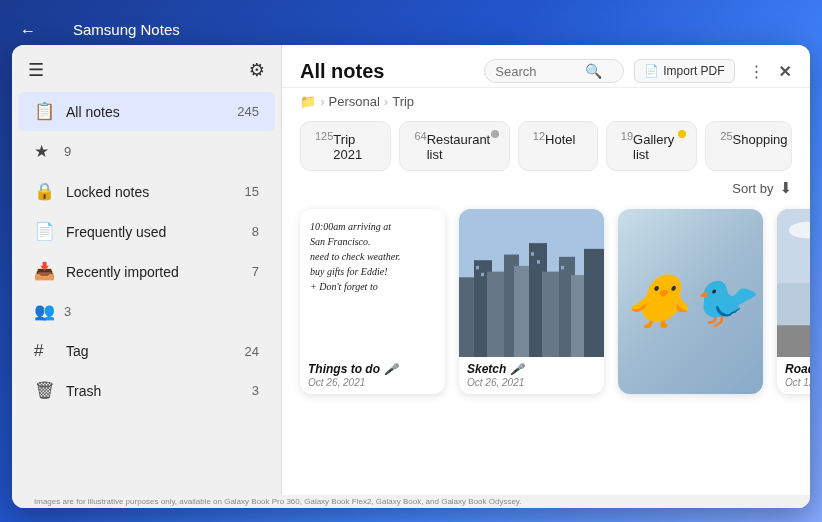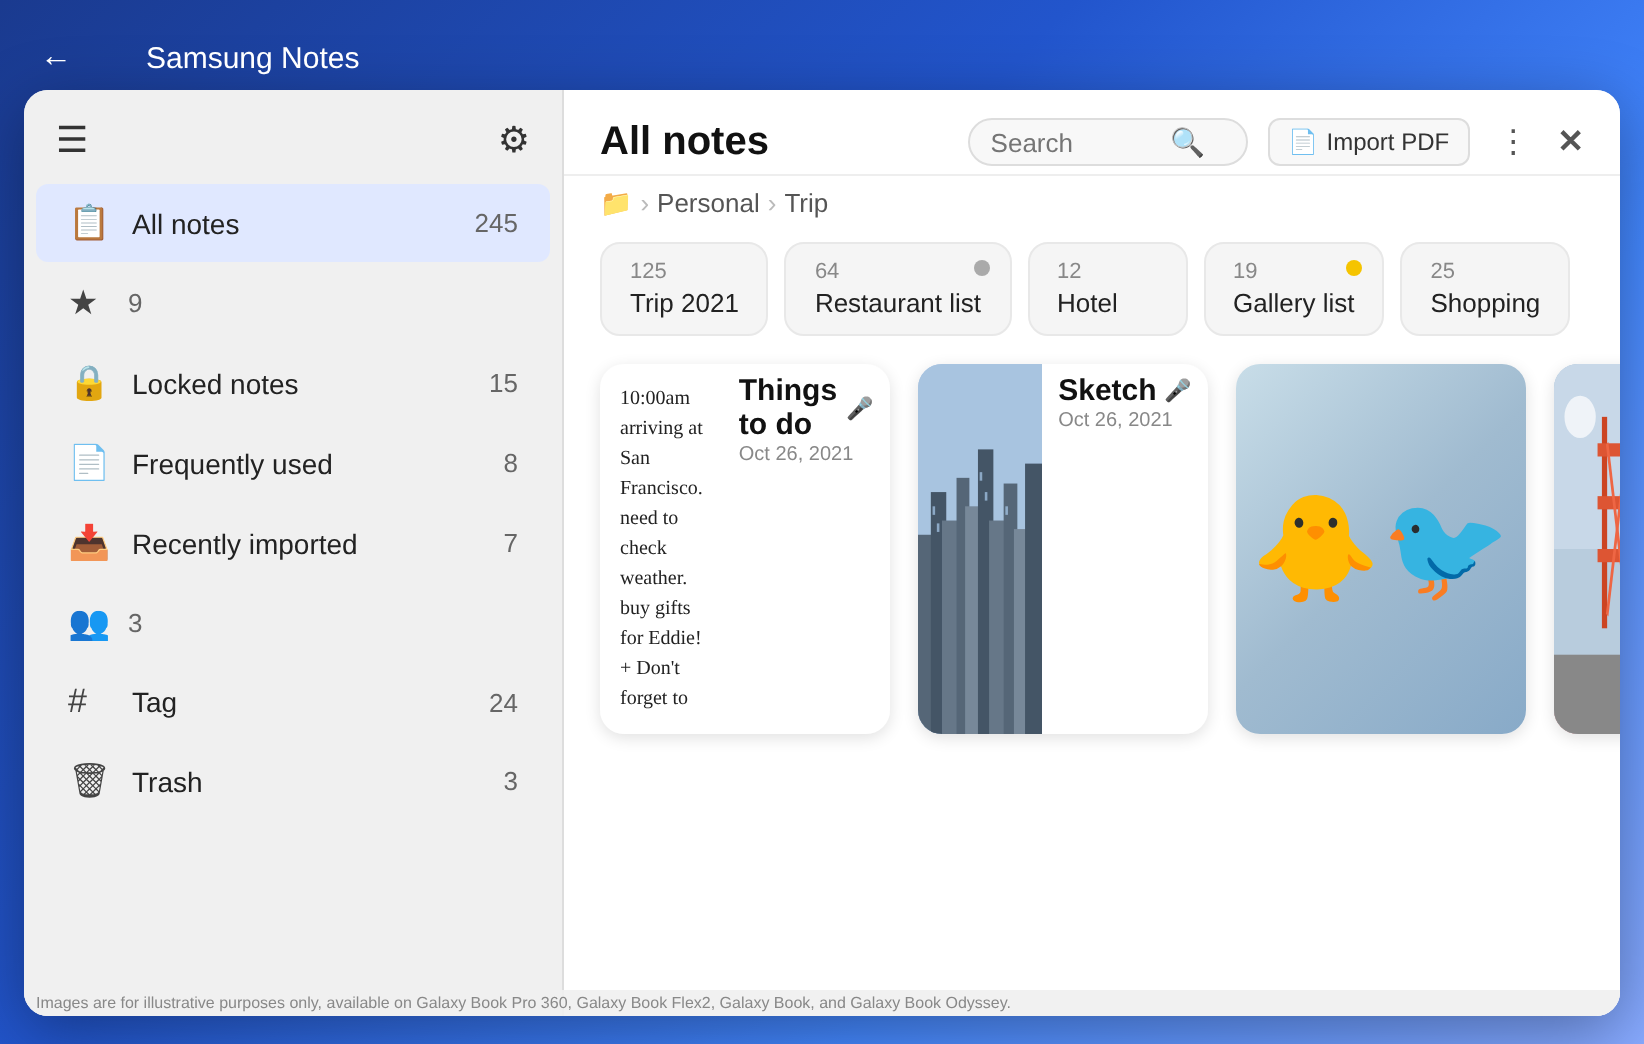--- a/index.html
+++ b/index.html
@@ -189,21 +189,21 @@
 
     
     .folder-tabs {
       display: flex;
       gap: 8px;
       padding: 8px 18px 6px 18px;
       overflow-x: auto;
     }
     .folder-tab {
       display: flex;
-      flex-direction: column;
+      flex-direction: row;
       align-items: flex-start;
       background: #f5f5f5;
       border-radius: 10px;
       padding: 8px 14px 8px 14px;
       min-width: 80px;
       cursor: pointer;
       position: relative;
       border: 1px solid #e8e8e8;
     }
     .folder-tab-count {
@@ -258,28 +258,29 @@
       width: 145px;
       min-width: 145px;
       height: 185px;
       border-radius: 12px;
       overflow: hidden;
       cursor: pointer;
       position: relative;
       box-shadow: 0 2px 8px rgba(0,0,0,0.12);
       background: #f8f8f8;
       display: flex;
-      flex-direction: row;
+      flex-direction: column;
+      font-style: italic;
     }
     .note-card-bottom {
       padding: 5px 8px 6px 8px;
       background: #fff;
     }
     .note-card-title {
-      font-size: 15px;
+      font-size: 12px;
       font-weight: 600;
       color: #111;
     }
     .note-card-date {
       font-size: 10px;
       color: #888;
       margin-top: 1px;
     }
     .note-card-mic {
       font-size: 11px;
@@ -324,21 +325,21 @@
       align-items: center;
       justify-content: center;
       font-size: 30px;
       overflow: hidden;
       position: relative;
     }
 
     .disclaimer {
       position: absolute;
       bottom: 0;
-      left: 0;
+      left: 16px;
       right: 0;
       font-size: 8px;
       color: #888;
       background: rgba(240,240,240,0.9);
       padding: 2px 6px;
     }
   </style>
 </head>
 <body>
 
@@ -444,20 +445,24 @@
     <span class="folder-tab-count">19</span>
     <span class="folder-tab-name">Gallery list</span>
   </div>
         <div class="folder-tab">
 
     <span class="folder-tab-count">25</span>
     <span class="folder-tab-name">Shopping</span>
   </div>
       </div>
 
+    <div class="sort-bar">
+      <span class="sort-label">Sort by</span>
+      <span class="sort-icon">⬇</span>
+    </div>
 
     <div class="notes-grid" id="notes-grid-container">
         <div class="note-card">
     <div class="handwriting-note" style="font-family:cursive;font-size:10px;line-height:1.5;">
             <div>10:00am arriving at</div>
             <div>San Francisco.</div>
             <div>need to check weather.</div>
             <div>buy gifts for Eddie!</div>
             <div>+ Don't forget to</div>
           </div>

